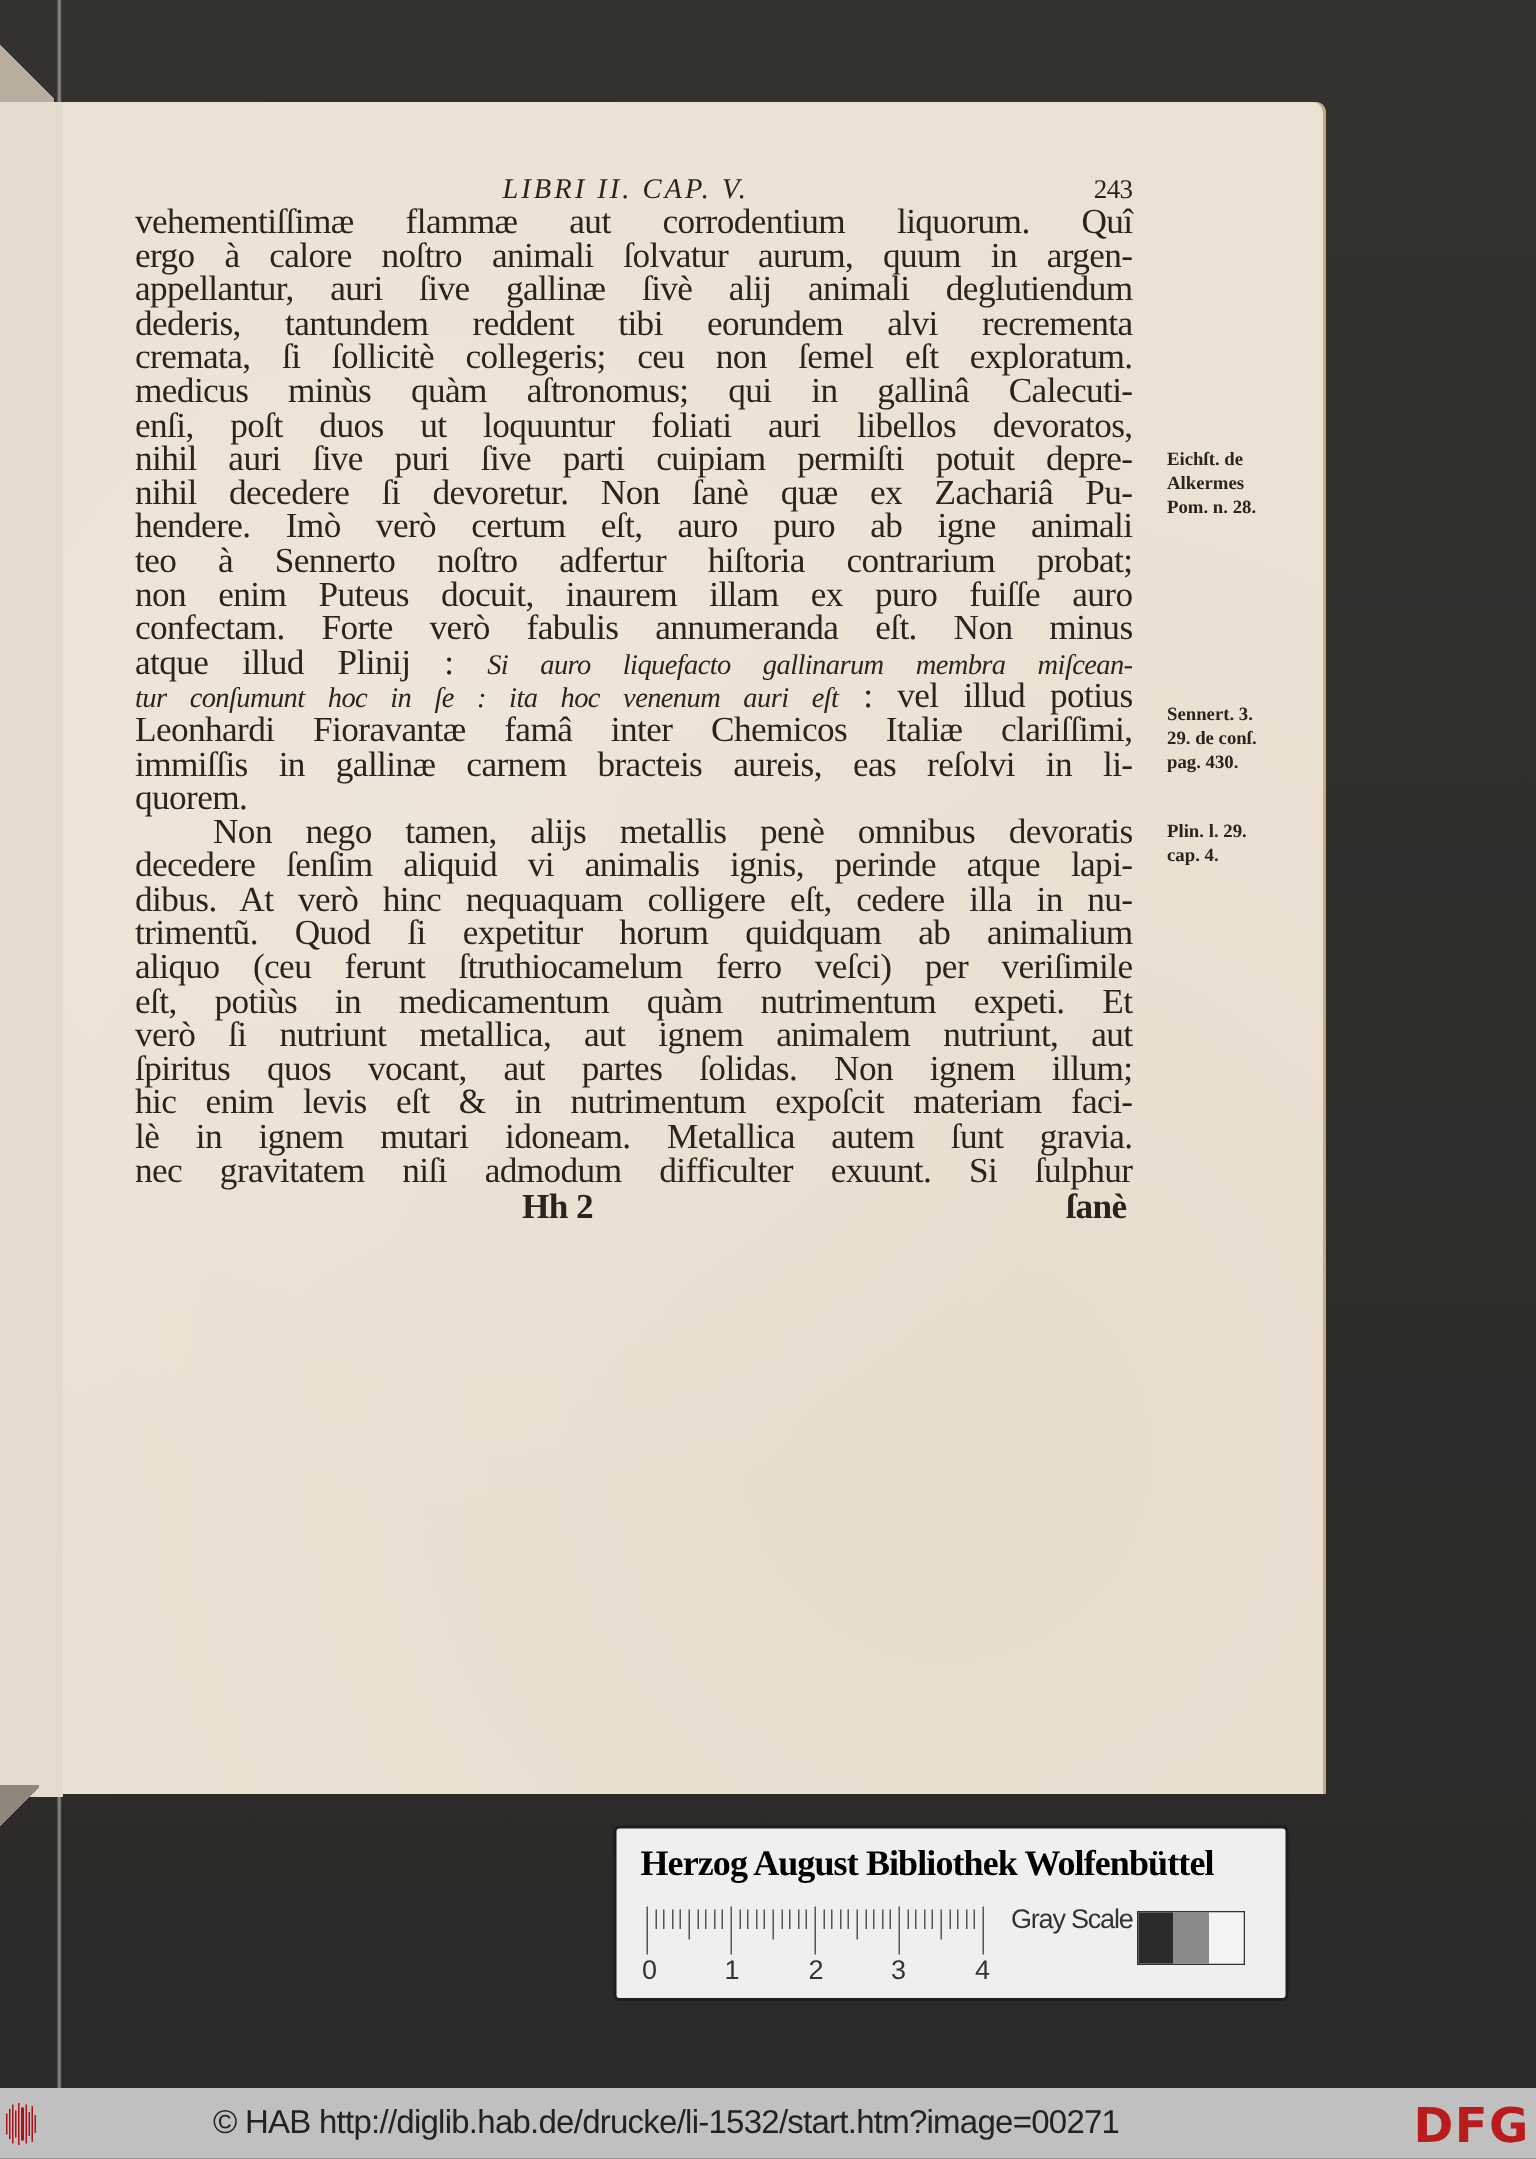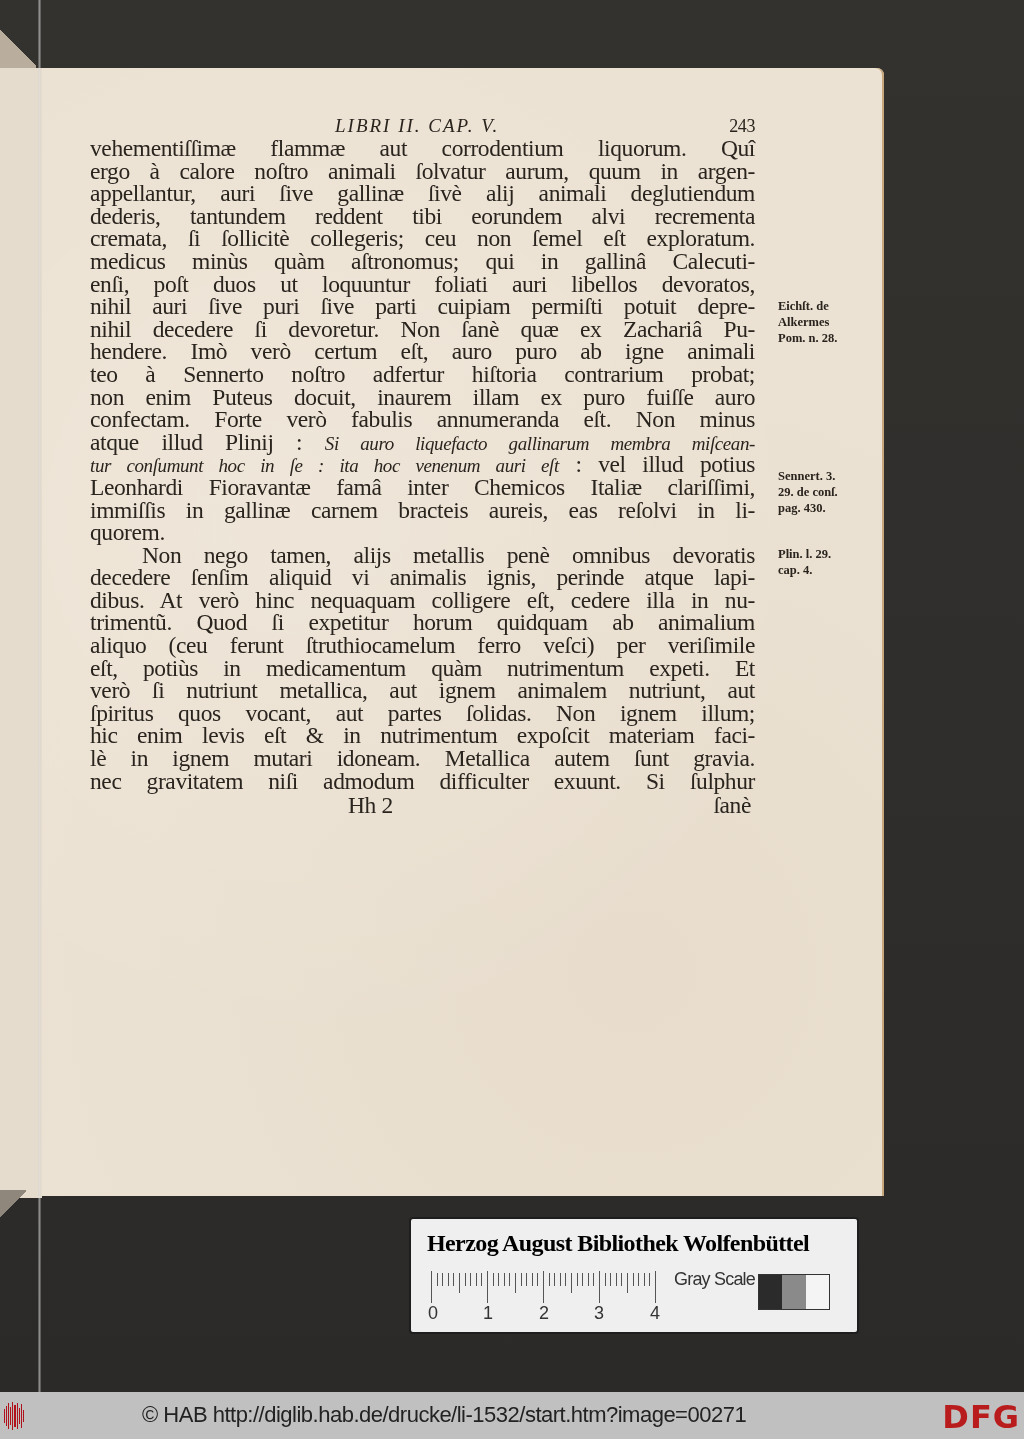--- a/index.html
+++ b/index.html
@@ -50,21 +50,21 @@
     height: 20px; margin-bottom: 2px; gap: 18px;
   }
   .running-title { font-style: italic; font-size: 19px; letter-spacing: 2px; margin-left: 245px; }
   .page-number { font-weight: normal; font-size: 18px; }
   .line { white-space: nowrap; height: 22.6px; text-align: justify; text-align-last: justify; }
   .line.last { text-align-last: left; }
   .line.indent { padding-left: 52px; font-family: Liberation Serif, serif; }
   .italic { font-style: italic; font-size: 19px; }
   .footer-line {
     display: flex; justify-content: space-between; margin-top: 2px; height: 22px;
-    font-weight: normal;
+    font-weight: bold;
   }
   .signature { margin-left: 258px; }
   .catchword { margin-right: 4px; }
   .marginalia {
     position: absolute; left: 720px; font-family: "Liberation Serif", serif;
     font-weight: bold; font-size: 12.5px; line-height: 16px; color: #2a241e; z-index: 2; margin-left: 16px;
   }
   .badge {
     position: absolute; left: 411px; top: 1219px; width: 446px; height: 113px;
     background: #efefef; border-radius: 2px;

